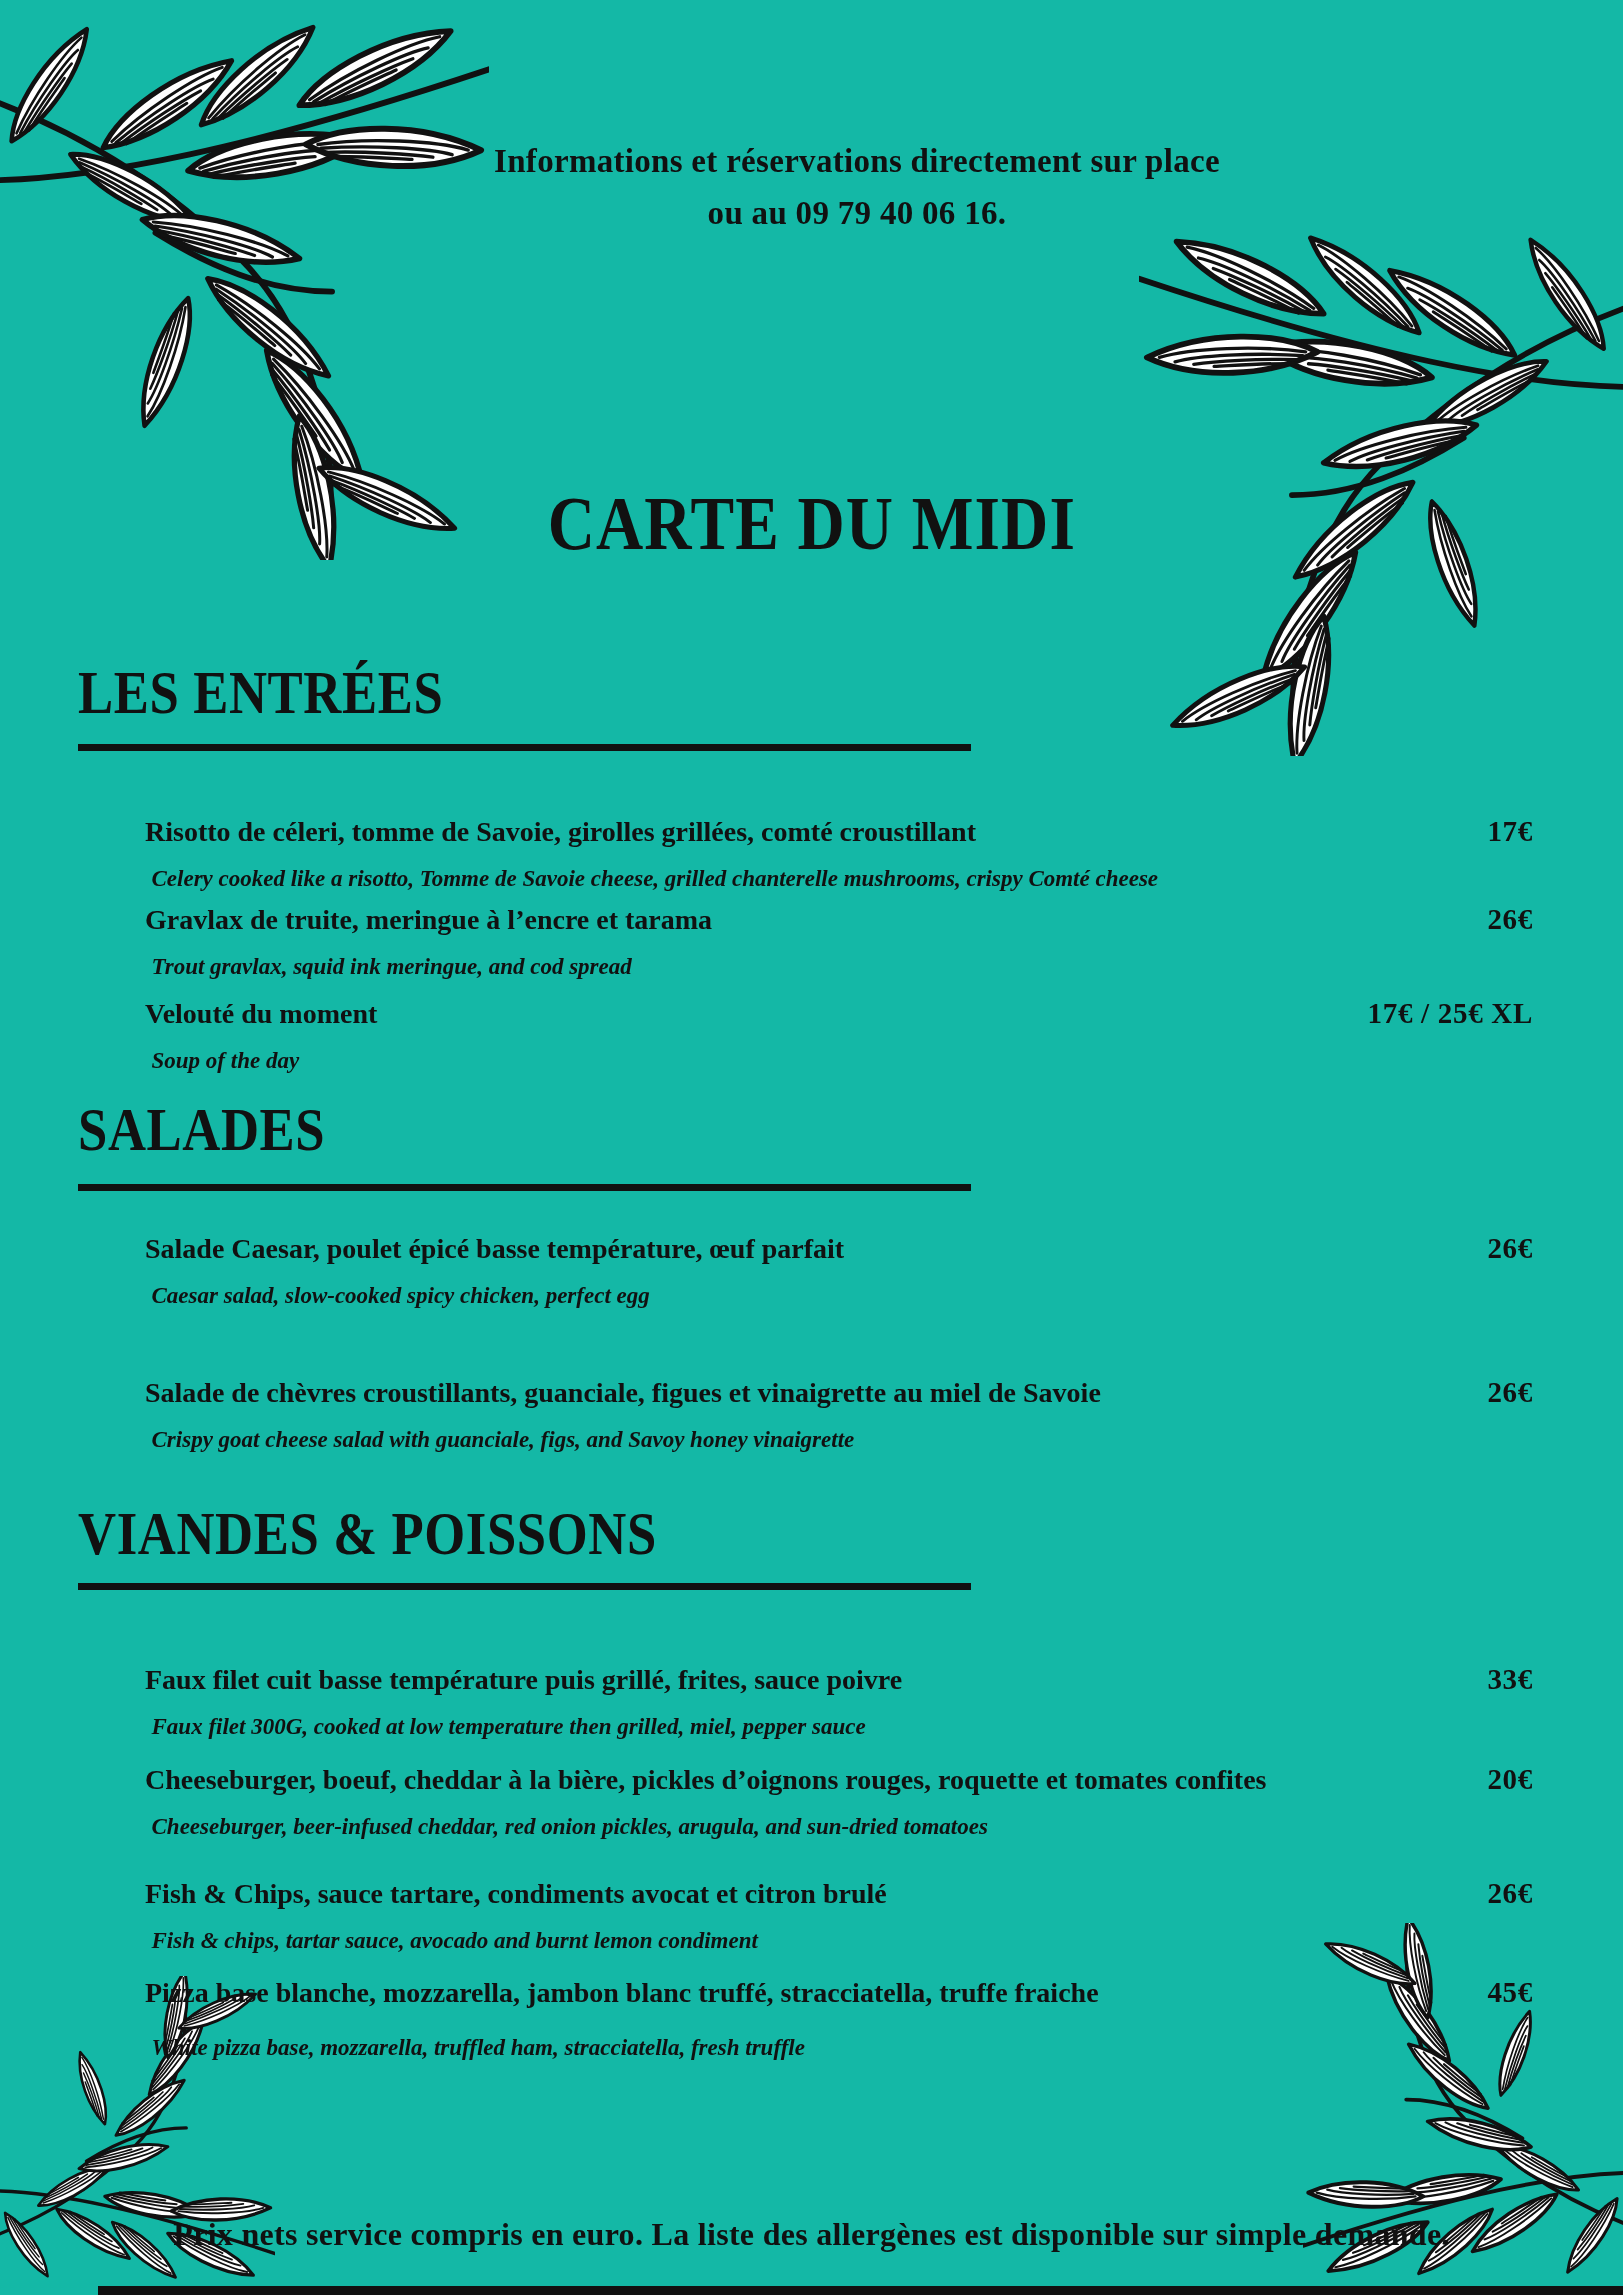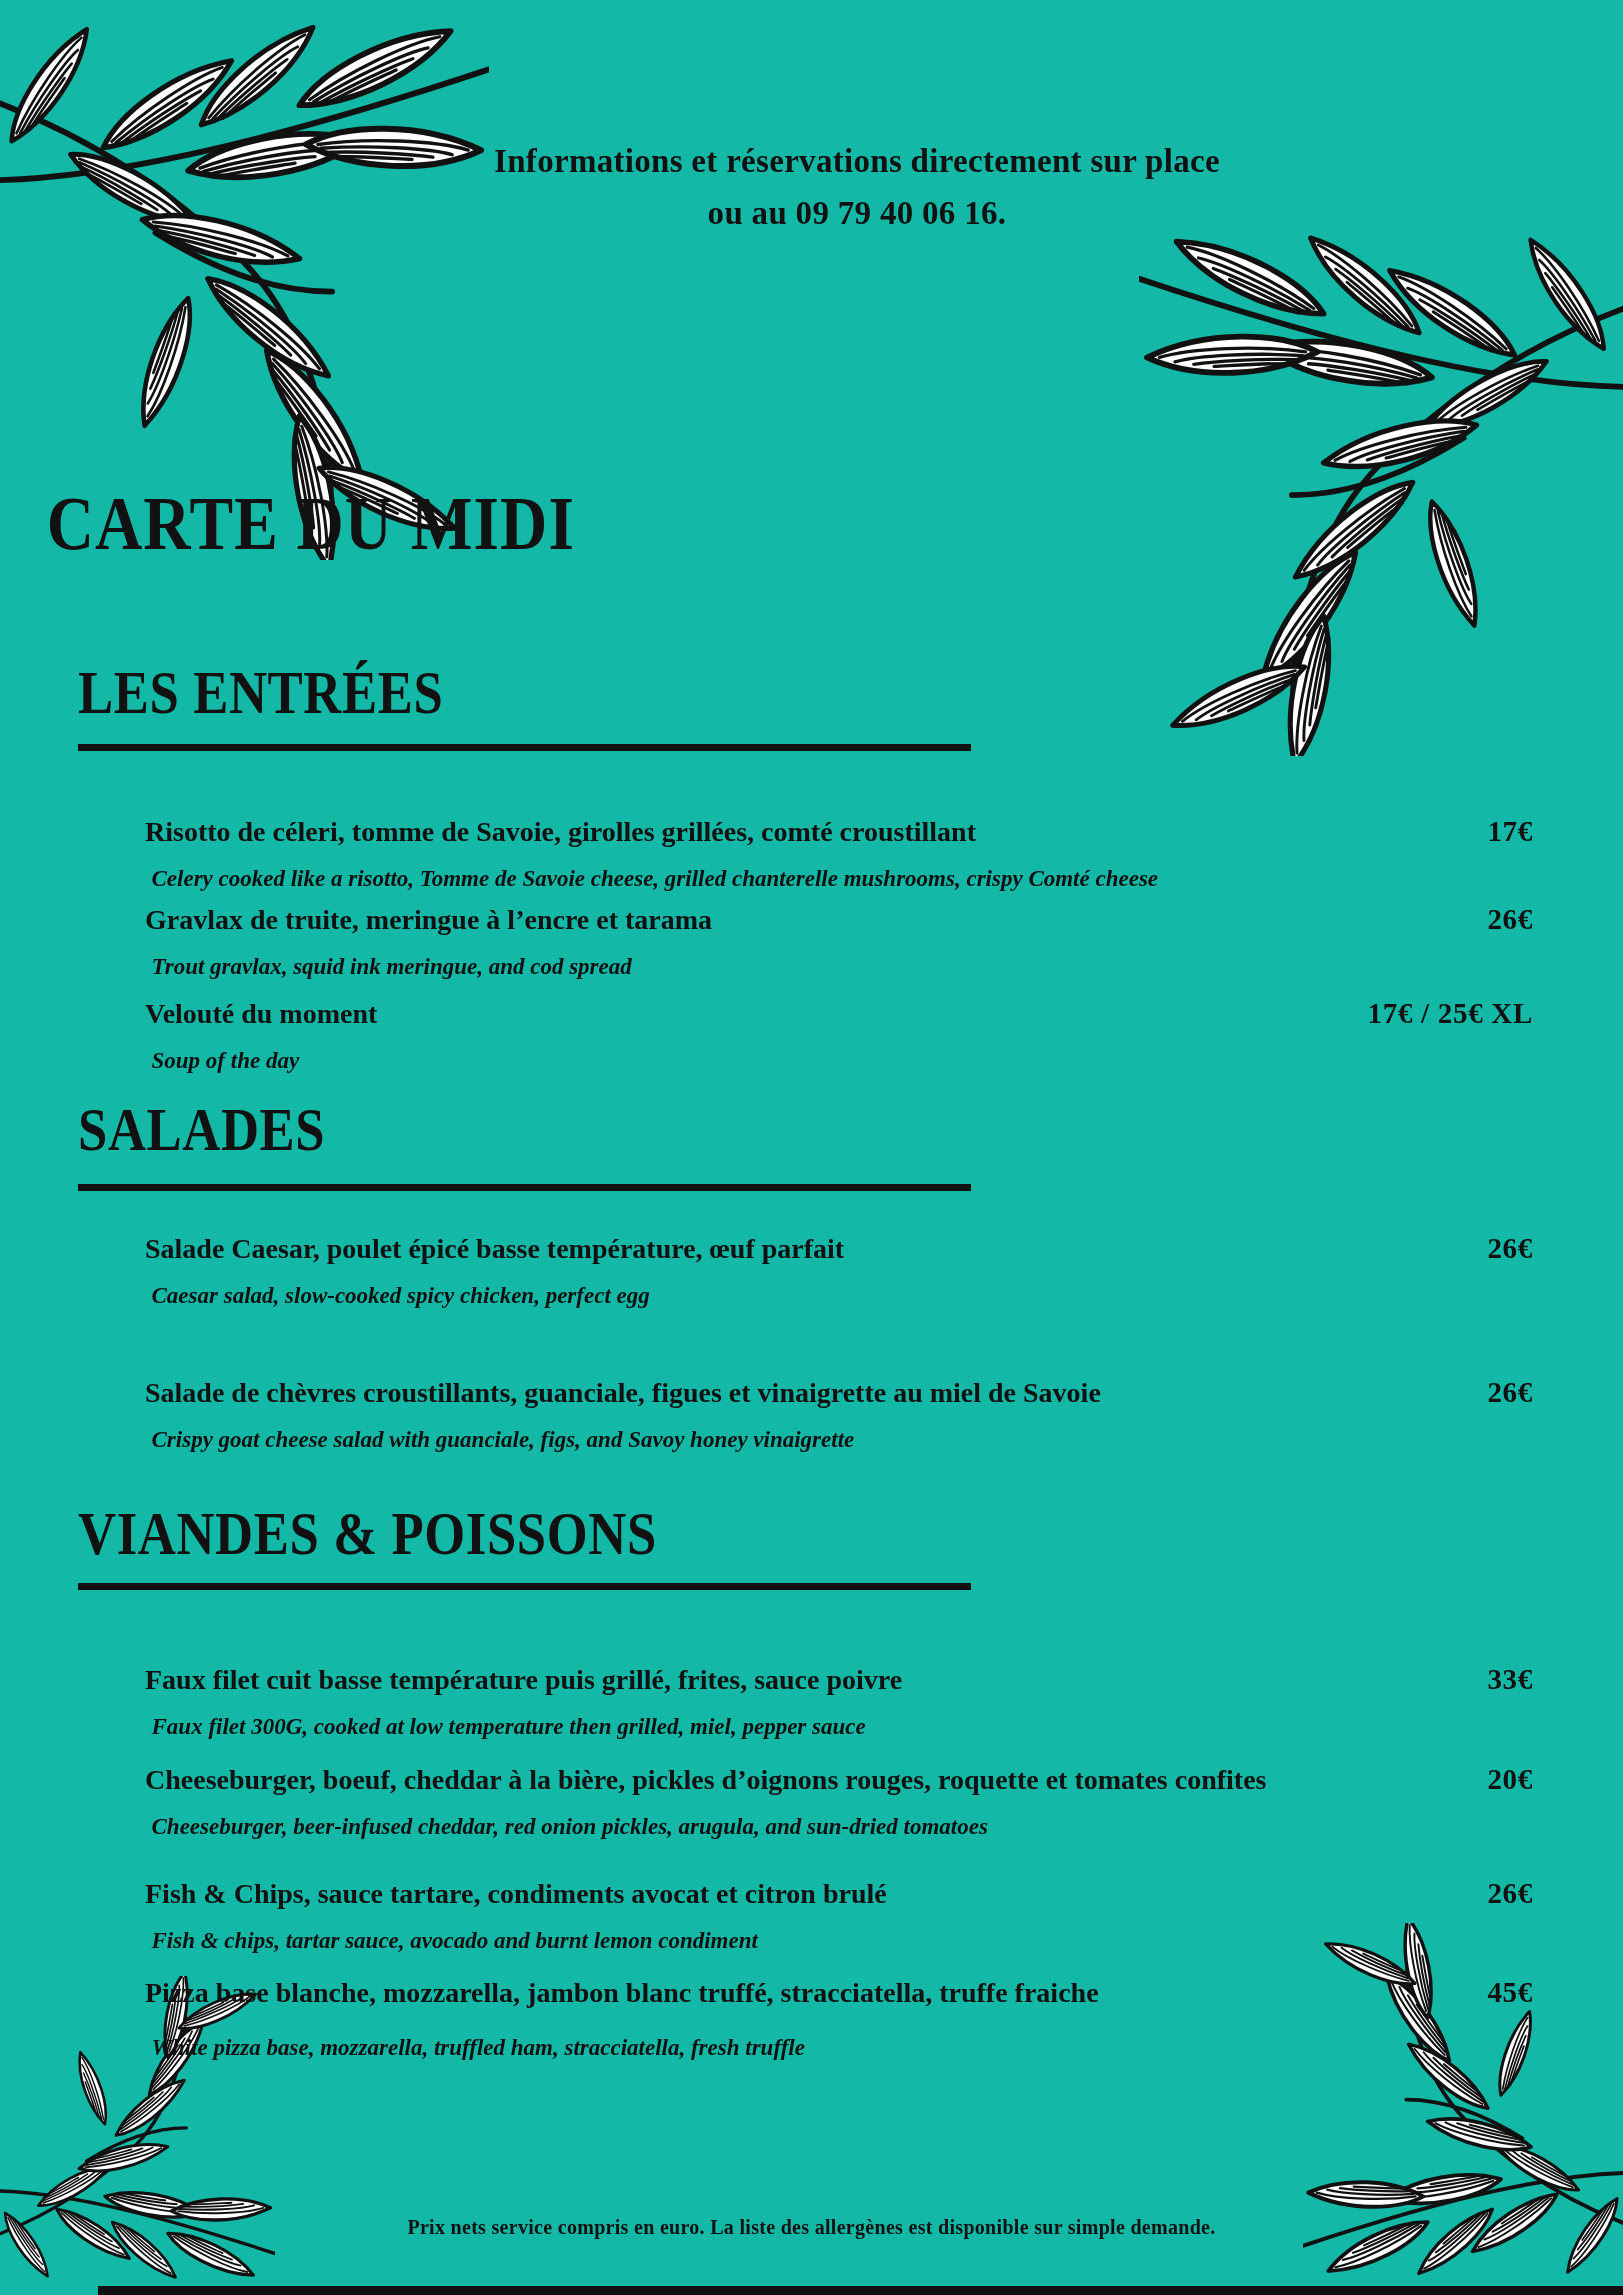--- a/index.html
+++ b/index.html
@@ -8,40 +8,40 @@
 
   
   .deco{position:absolute;pointer-events:none;}
   .stem{fill:none;stroke:#111;stroke-width:9;stroke-linecap:round;}
   .leaf-o{fill:#fff;stroke:#111;stroke-width:7;stroke-linejoin:round;}
   .vein{fill:none;stroke:#111;stroke-width:4;stroke-linecap:round;}
 
   
   .header{position:absolute;left:432px;top:135px;width:850px;text-align:center;
           font-weight:bold;font-size:33px;line-height:52px;letter-spacing:0.3px;}
-  .pagetitle{position:absolute;left:0;top:485px;width:1623px;text-align:left;
+  .pagetitle{position:absolute;left:0;top:485px;width:1623px;text-align:center;
              font-weight:bold;font-size:77px;line-height:1;}
   .pagetitle>span{display:inline-block;transform:scaleX(.85);transform-origin:center;
                   letter-spacing:1.3px;white-space:nowrap;}
   .sechead{position:absolute;left:78px;font-weight:bold;font-size:62px;line-height:1;}
   .sechead>span{display:inline-block;transform:scaleX(.85);transform-origin:left center;
                 letter-spacing:0.7px;white-space:nowrap;}
   .rule{position:absolute;left:78px;width:893px;height:7.2px;background:#111;}
 
   .item{position:absolute;left:145px;width:1388px;}
   .item .fr{font-weight:bold;font-size:28px;line-height:1.15;white-space:nowrap;
             padding-right:131px;}
   .item .en{font-style:italic;font-weight:600;font-size:23px;line-height:1.2;
             margin-top:17px;padding-left:6.5px;white-space:nowrap;}
   .item .price{position:absolute;right:0;top:-1.3px;font-weight:bold;font-size:29px;
                white-space:nowrap;letter-spacing:0.7px;}
   .item.big-gap .en{margin-top:25px;}
 
   .footer{position:absolute;left:0;top:2216px;width:1623px;text-align:center;
-          font-weight:bold;font-size:20px;white-space:nowrap;letter-spacing:0.3px;}
+          font-weight:bold;font-size:32px;white-space:nowrap;letter-spacing:0.3px;}
   .bottombar{position:absolute;left:98px;right:0;top:2286px;height:9.2px;background:#111;}
 </style>
 </head>
 <body>
 
 <div class="page">
 
   <svg width="0" height="0" style="position:absolute" aria-hidden="true">
     <defs>
       <g id="leaf">

